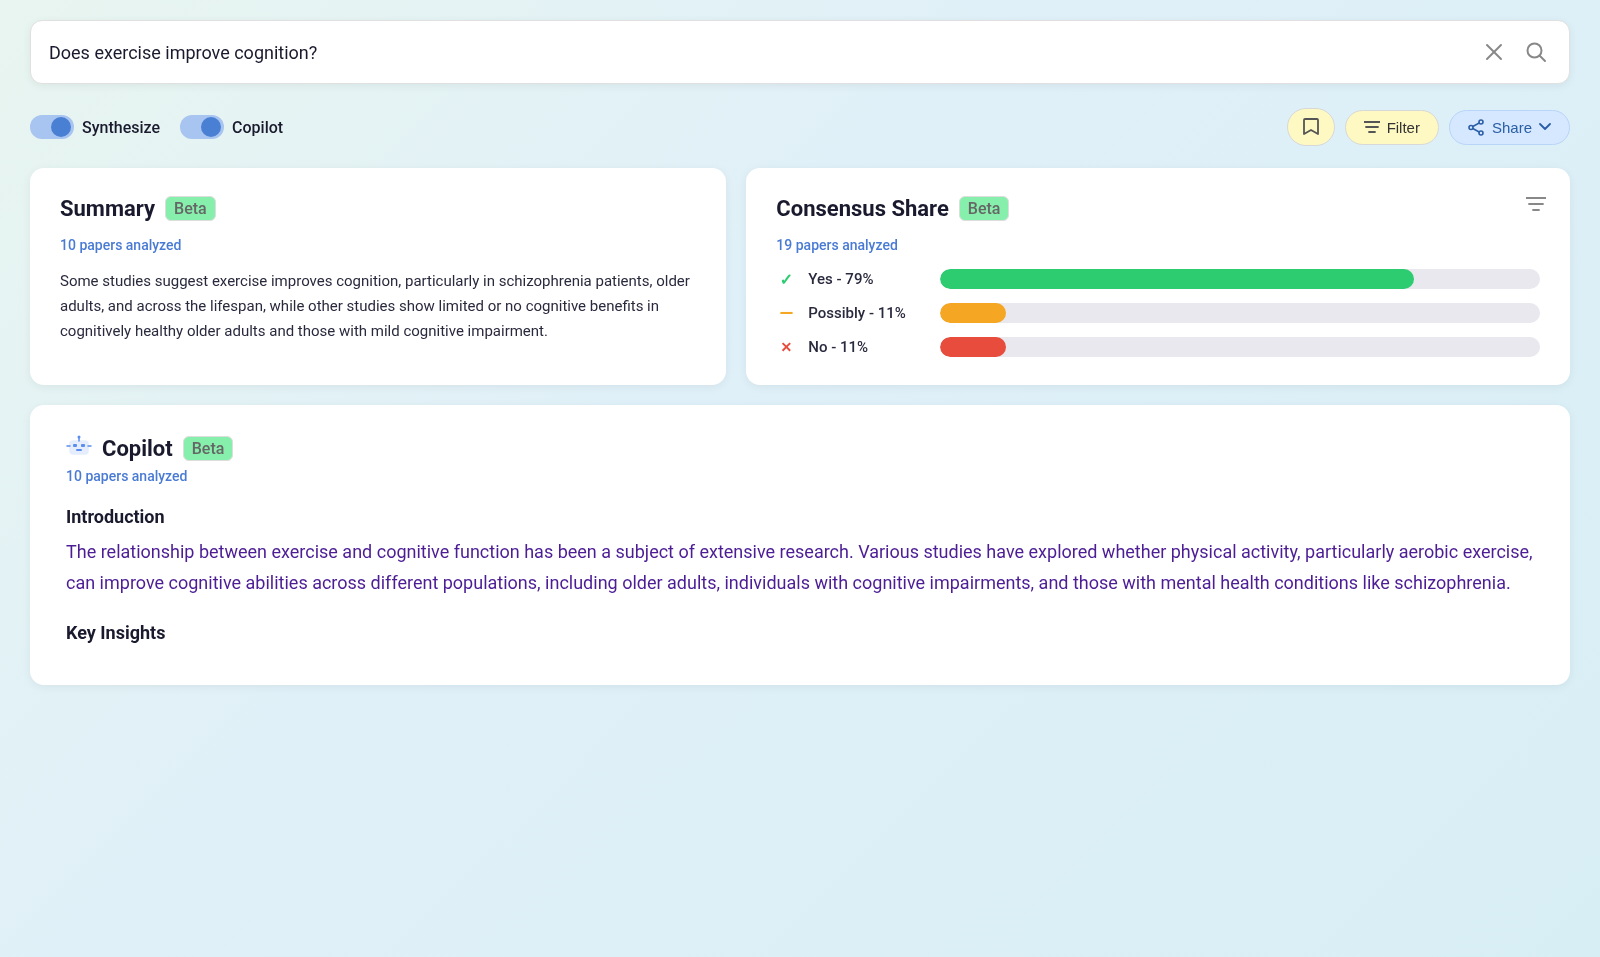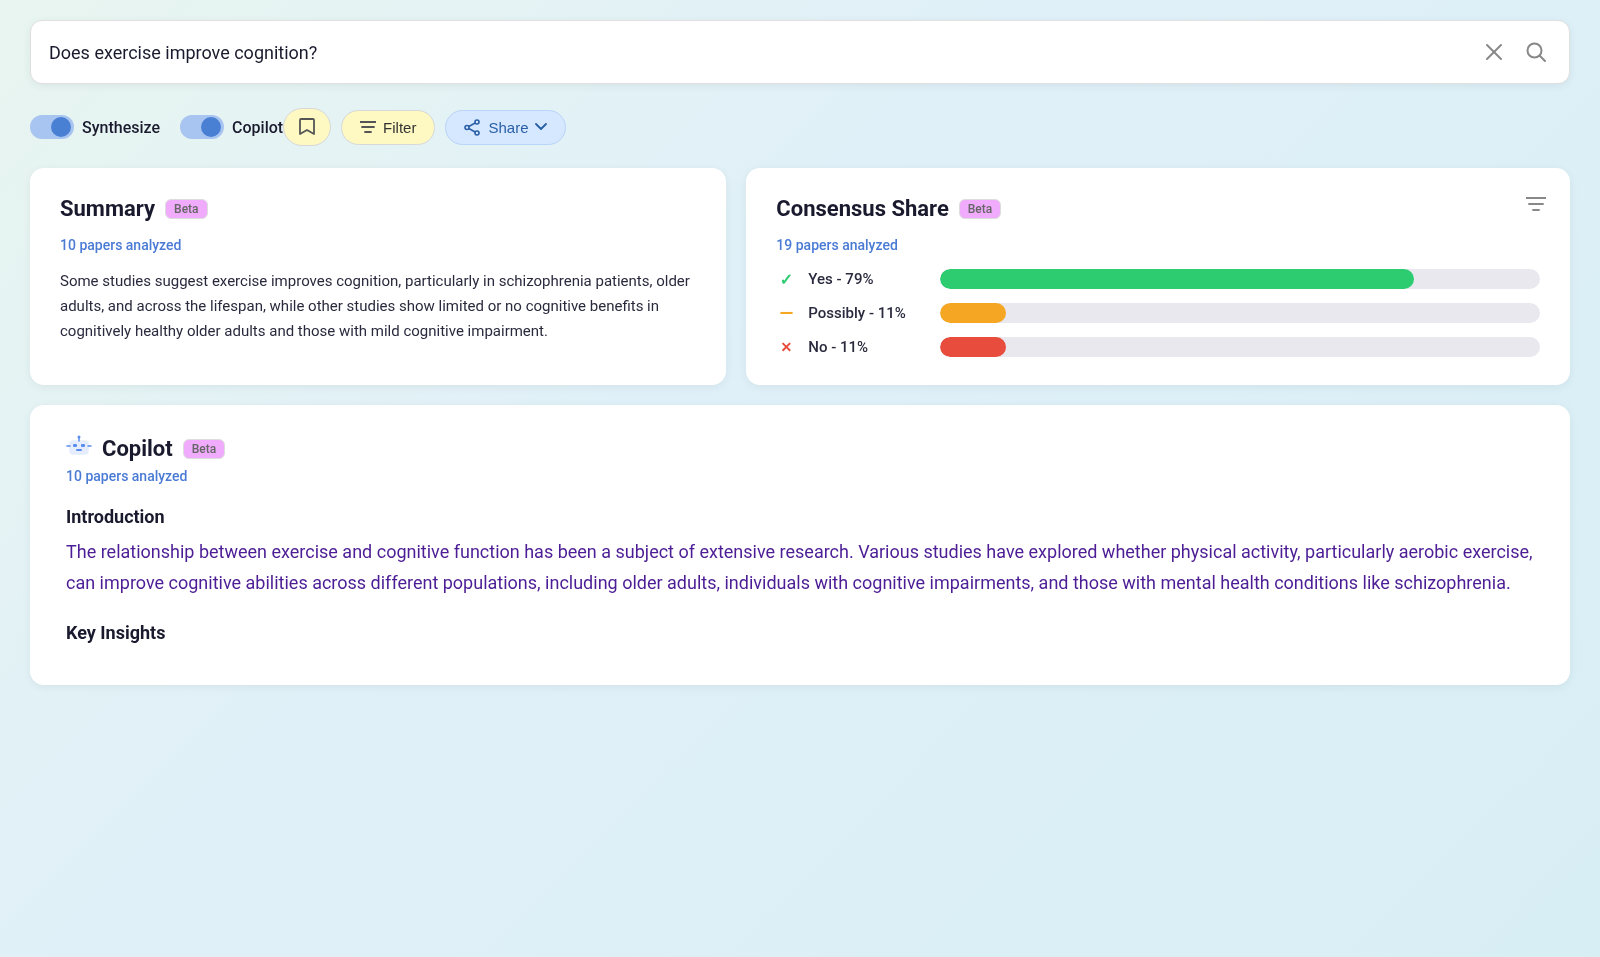--- a/index.html
+++ b/index.html
@@ -47,21 +47,21 @@
       padding: 4px;
       display: flex;
       align-items: center;
       justify-content: center;
     }
 
     
     .toolbar {
       display: flex;
       align-items: center;
-      justify-content: flex-start;
+      justify-content: space-between;
       margin-bottom: 22px;
     }
 
     .toolbar-left {
       display: flex;
       align-items: center;
       gap: 20px;
     }
 
     .toggle-item {
@@ -167,25 +167,25 @@
       margin-bottom: 16px;
     }
 
     .card-title {
       font-size: 22px;
       font-weight: 700;
       color: #1a1a2e;
     }
 
     .beta-badge {
-      background: #f0abfc;
+      background: #86efac;
       border: 1px solid #ddd;
       border-radius: 6px;
       padding: 2px 8px;
-      font-size: 12px;
+      font-size: 16px;
       color: #666;
       font-weight: 500;
     }
 
     .papers-count {
       font-size: 14px;
       color: #4a7bd4;
       font-weight: 500;
       margin-bottom: 16px;
     }

